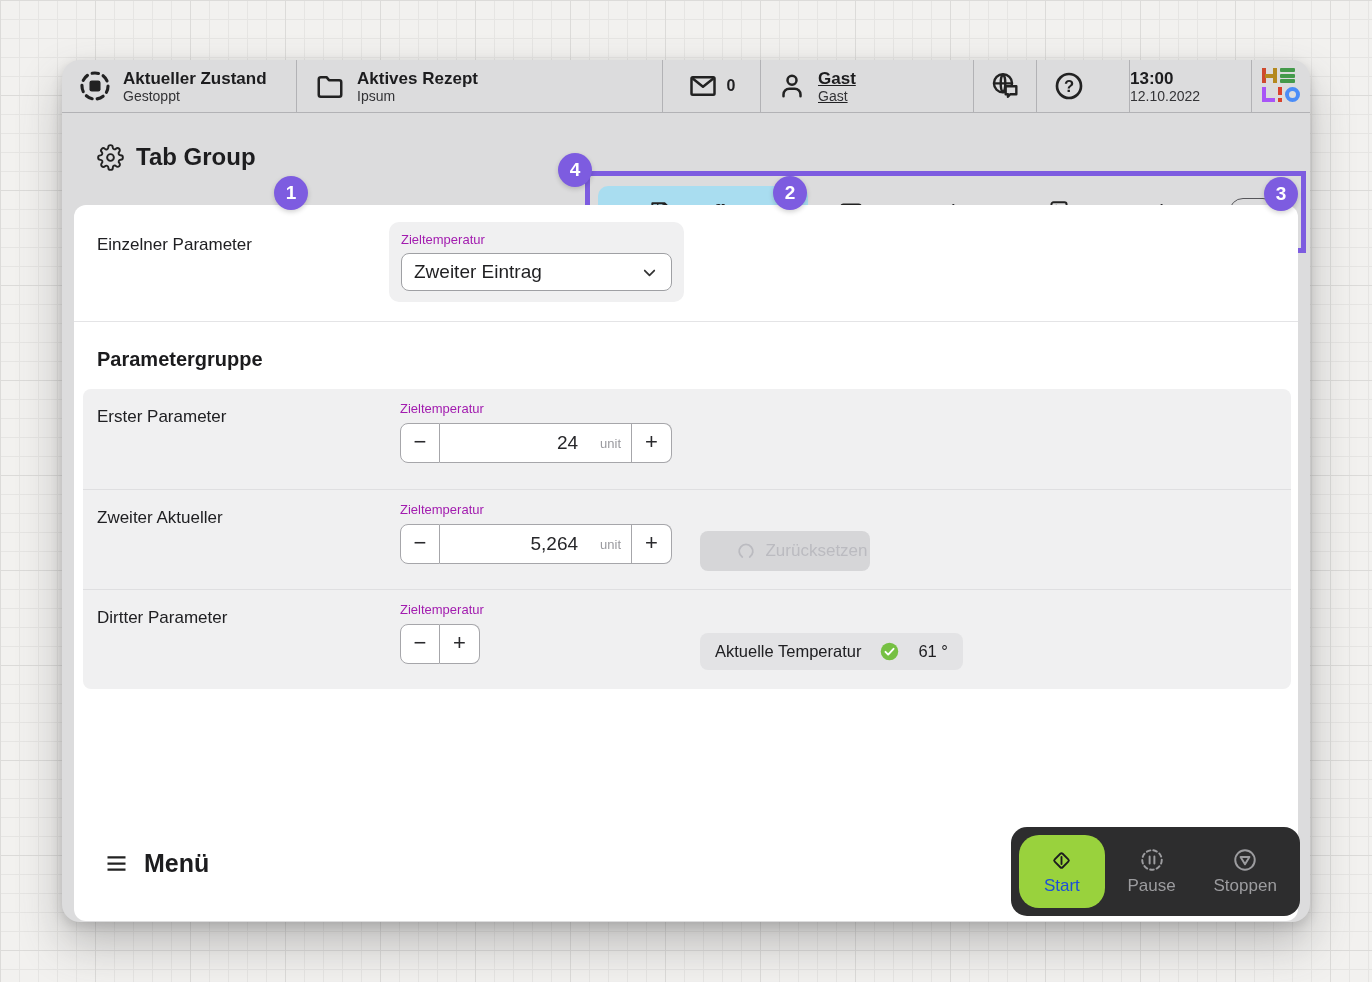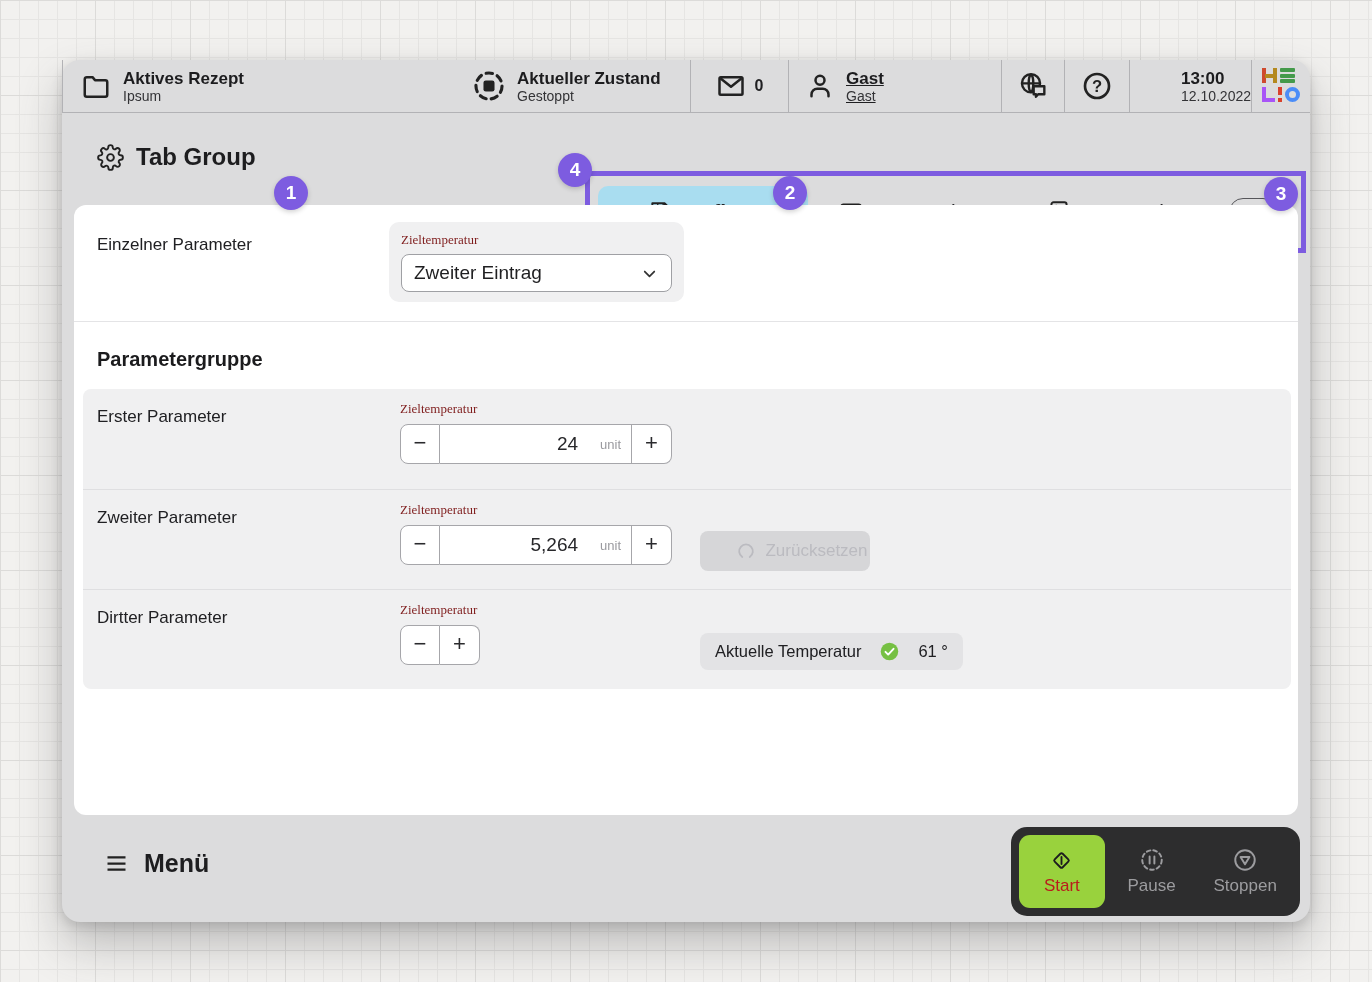--- a/index.html
+++ b/index.html
@@ -29,21 +29,21 @@
   .tb-sec { display:flex; align-items:center; }
   .tb-sec.bl { border-left:1px solid #b2b2b5; }
   .tb-title { font-size:17px; font-weight:bold; line-height:19px; color:#1c1c1e; }
   .tb-sub { font-size:14px; line-height:16px; color:#333336; }
   .sec-state { width:234px; padding-left:16px; gap:11px; }
   .sec-recipe { flex:1; padding-left:18px; gap:12px; }
   .sec-mail { width:98px; justify-content:center; gap:9px; }
   .sec-user { width:213px; padding-left:16px; gap:11px;text-decoration:underline; }
   .sec-lang { width:63px; justify-content:center; }
   .sec-help { width:65px; justify-content:center; }
-  .sec-time { width:122px; justify-content:flex-end; }
+  .sec-time { width:122px; justify-content:flex-start;margin-left:28px; }
   .sec-logo { width:59px; justify-content:center; }
   .mail-count { font-size:16px; font-weight:bold; }
   .icon svg { display:block; }
   
   .logo { width:38px; height:36px; display:flex; flex-direction:column; gap:4px; }
   .logo-row { display:flex; gap:3px; height:15px; }
   .glyph-H { position:relative; width:15px; }
   .glyph-H .hl { position:absolute; left:0; top:0; width:4px; height:15px; background:#cf4a2e; }
   .glyph-H .hr { position:absolute; right:0; top:0; width:4px; height:15px; background:#b4891f; }
   .glyph-H .hc { position:absolute; left:3px; top:6px; width:9px; height:4px; background:#b4891f; }
@@ -82,31 +82,31 @@
     position:absolute; width:34px; height:34px; border-radius:50%; background:var(--purple);
     color:#fff; font-size:19px; font-weight:bold; display:flex; align-items:center;
     justify-content:center; z-index:5; box-shadow:0 2px 5px rgba(0,0,0,.18);
   }
   .badge-1 { left:212px; top:63px; }
   .badge-2 { left:711px; top:63px; }
   .badge-3 { left:1202px; top:64px; }
   .badge-4 { left:496px; top:40px; }
   
   .panel {
-    position:absolute; left:12px; top:145px; width:1224px; height:610px;
+    position:absolute; left:12px; top:145px; width:1224px; height:716px;
     background:#fff; border-radius:12px;
   }
   .single-row { position:relative; height:117px; border-bottom:1px solid #e4e4e6; }
   .param-label { font-size:17px; color:#202023; }
   .single-row .param-label { position:absolute; left:23px; top:30px; }
   .field-card {
     position:absolute; left:315px; top:17px; width:295px; height:80px;
     background:#f0f0f1; border-radius:10px; padding:10px 12px;
   }
-  .field-label { font-size:13px; color:#7f1d1d; margin-bottom:6px;font-family:Liberation Serif, serif; }
+  .field-label { font-size:13px; color:#a21caf; margin-bottom:6px; }
   .select {
     height:38px; background:#fff; border:1px solid #9fa0a4; border-radius:8px;
     display:flex; align-items:center; justify-content:space-between; padding:0 12px;
     font-size:19px; cursor:pointer;
   }
   .group-title { font-size:20px; font-weight:bold; padding:26px 0 18px 23px; color:#1b1b1d; }
   .param-row {
     position:relative; margin:0 7px 0 9px; height:100px; background:#f0f0f1;
   }
   .param-row + .param-row { border-top:1px solid #dfdfe1; }
@@ -146,52 +146,52 @@
     font-family:inherit;
   }
   .actionbar {
     position:absolute; left:949px; top:10px; width:289px; height:89px; background:#2d2d2e;
     border-radius:16px; display:flex; align-items:center; padding:8px;
   }
   .action-btn {
     display:flex; flex-direction:column; align-items:center; justify-content:center; gap:3px;
     border:none; background:transparent; font-family:inherit; font-size:17px; cursor:pointer;
   }
-  .start-btn { width:86px; height:73px; background:var(--green); border-radius:11px; color:#b91c1c; }
+  .start-btn { width:86px; height:73px; background:var(--green); border-radius:20px; color:#1d4ed8; }
   .dim-btn { width:94px; color:#9c9c9f; }
   :root { --purple:#7d5ce0; --tabblue:#a9ddf0; --green:#99d23d; }
 </style>
 </head>
 <body>
 
 <div class="stage">
   <div class="window">
 
     <header class="topbar">
+      <div class="tb-sec sec-state">
+        <span class="icon">
+          <svg width="34" height="34" viewBox="0 0 24 24">
+              <circle cx="12" cy="12" r="9.2" fill="none" stroke="#222" stroke-width="2.2" stroke-dasharray="4.6 3.6" stroke-linecap="round"></circle>
+              <rect x="8.1" y="8.1" width="7.8" height="7.8" rx="1.6" fill="#222"></rect>
+            </svg>
+        </span>
+        <span>
+          <div class="tb-title">Aktueller Zustand</div>
+          <div class="tb-sub">Gestoppt</div>
+        </span>
+      </div>
       <div class="tb-sec sec-recipe bl">
         <span class="icon">
           <svg width="30" height="30" viewBox="0 0 24 24" fill="none" stroke="#222" stroke-width="2" stroke-linejoin="round">
               <path d="M21 19a1.6 1.6 0 0 1-1.6 1.6H4.6A1.6 1.6 0 0 1 3 19V6.5A1.6 1.6 0 0 1 4.6 4.9h4.6l2 2.4h8.2A1.6 1.6 0 0 1 21 8.9z"></path>
             </svg>
         </span>
         <span>
           <div class="tb-title">Aktives Rezept</div>
           <div class="tb-sub">Ipsum</div>
-        </span>
-      </div>
-      <div class="tb-sec sec-state">
-        <span class="icon">
-          <svg width="34" height="34" viewBox="0 0 24 24">
-              <circle cx="12" cy="12" r="9.2" fill="none" stroke="#222" stroke-width="2.2" stroke-dasharray="4.6 3.6" stroke-linecap="round"></circle>
-              <rect x="8.1" y="8.1" width="7.8" height="7.8" rx="1.6" fill="#222"></rect>
-            </svg>
-        </span>
-        <span>
-          <div class="tb-title">Aktueller Zustand</div>
-          <div class="tb-sub">Gestoppt</div>
         </span>
       </div>
       <div class="tb-sec sec-mail bl">
         <span class="icon">
           <svg width="30" height="30" viewBox="0 0 24 24" fill="none" stroke="#222" stroke-width="2" stroke-linejoin="round">
               <rect x="2.8" y="5" width="18.4" height="14" rx="1"></rect>
               <path d="M3.5 5.8 12 12.6l8.5-6.8"></path>
             </svg>
         </span>
         <span class="mail-count">0</span>
@@ -340,21 +340,21 @@
             <div class="step-value">
               <span class="val">24</span>
               <span class="unit">unit</span>
             </div>
             <button class="step-btn step-plus">+</button>
           </div>
         </div>
       </section>
 
       <section class="param-row">
-        <div class="param-label">Zweiter Parameter</div>
+        <div class="param-label">Zweiter Aktueller</div>
         <div class="row-field">
           <div class="field-label">Zieltemperatur</div>
           <div class="stepper">
             <button class="step-btn step-minus">−</button>
             <div class="step-value">
               <span class="val">5,264</span>
               <span class="unit">unit</span>
             </div>
             <button class="step-btn step-plus">+</button>
           </div>

